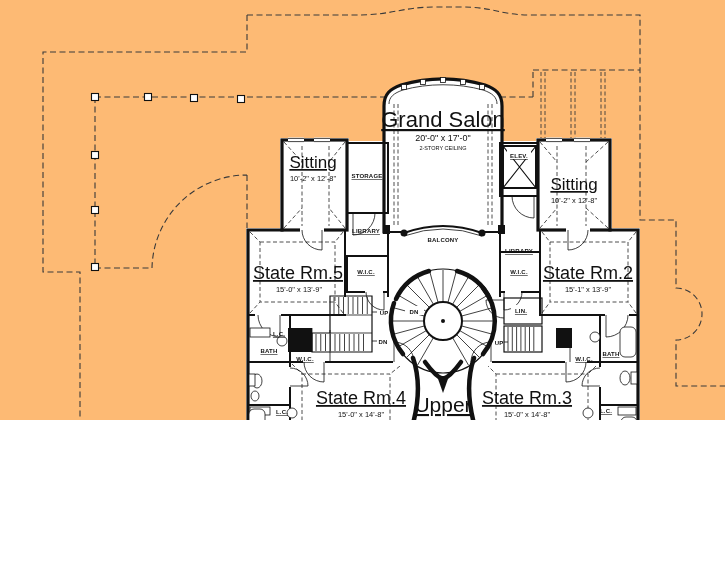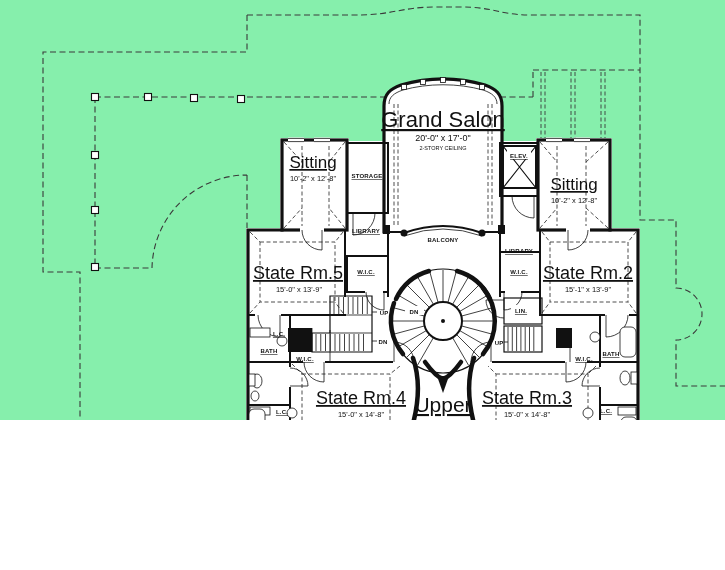--- a/index.html
+++ b/index.html
@@ -1,16 +1,16 @@
 <!DOCTYPE html>
 <html><head>
 <meta charset="utf-8">
 <style>
   html,body{margin:0;padding:0;background:#fff;}
-  .stage{width:725px;height:420px;background:#86efac;position:relative;overflow:hidden;}
+  .stage{width:725px;height:420px;background:#fdba74;position:relative;overflow:hidden;}
   svg{display:block;}
   
   .w3{stroke:#111;stroke-width:3.2;fill:none;stroke-linecap:square;}
   .w2{stroke:#111;stroke-width:2;fill:none;stroke-linecap:square;}
   .w1{stroke:#111;stroke-width:1.2;fill:none;}
   .thin{stroke:#111;stroke-width:.8;fill:none;}
   .thk{stroke:#111;stroke-width:4.5;fill:none;stroke-linecap:round;}
   .dash{stroke:#3a3a3a;stroke-width:1.1;fill:none;stroke-dasharray:6 3.5;}
   .dashf{stroke:#3a3a3a;stroke-width:.9;fill:none;stroke-dasharray:4 2.5;}
   .wh{fill:#ffffff;}

